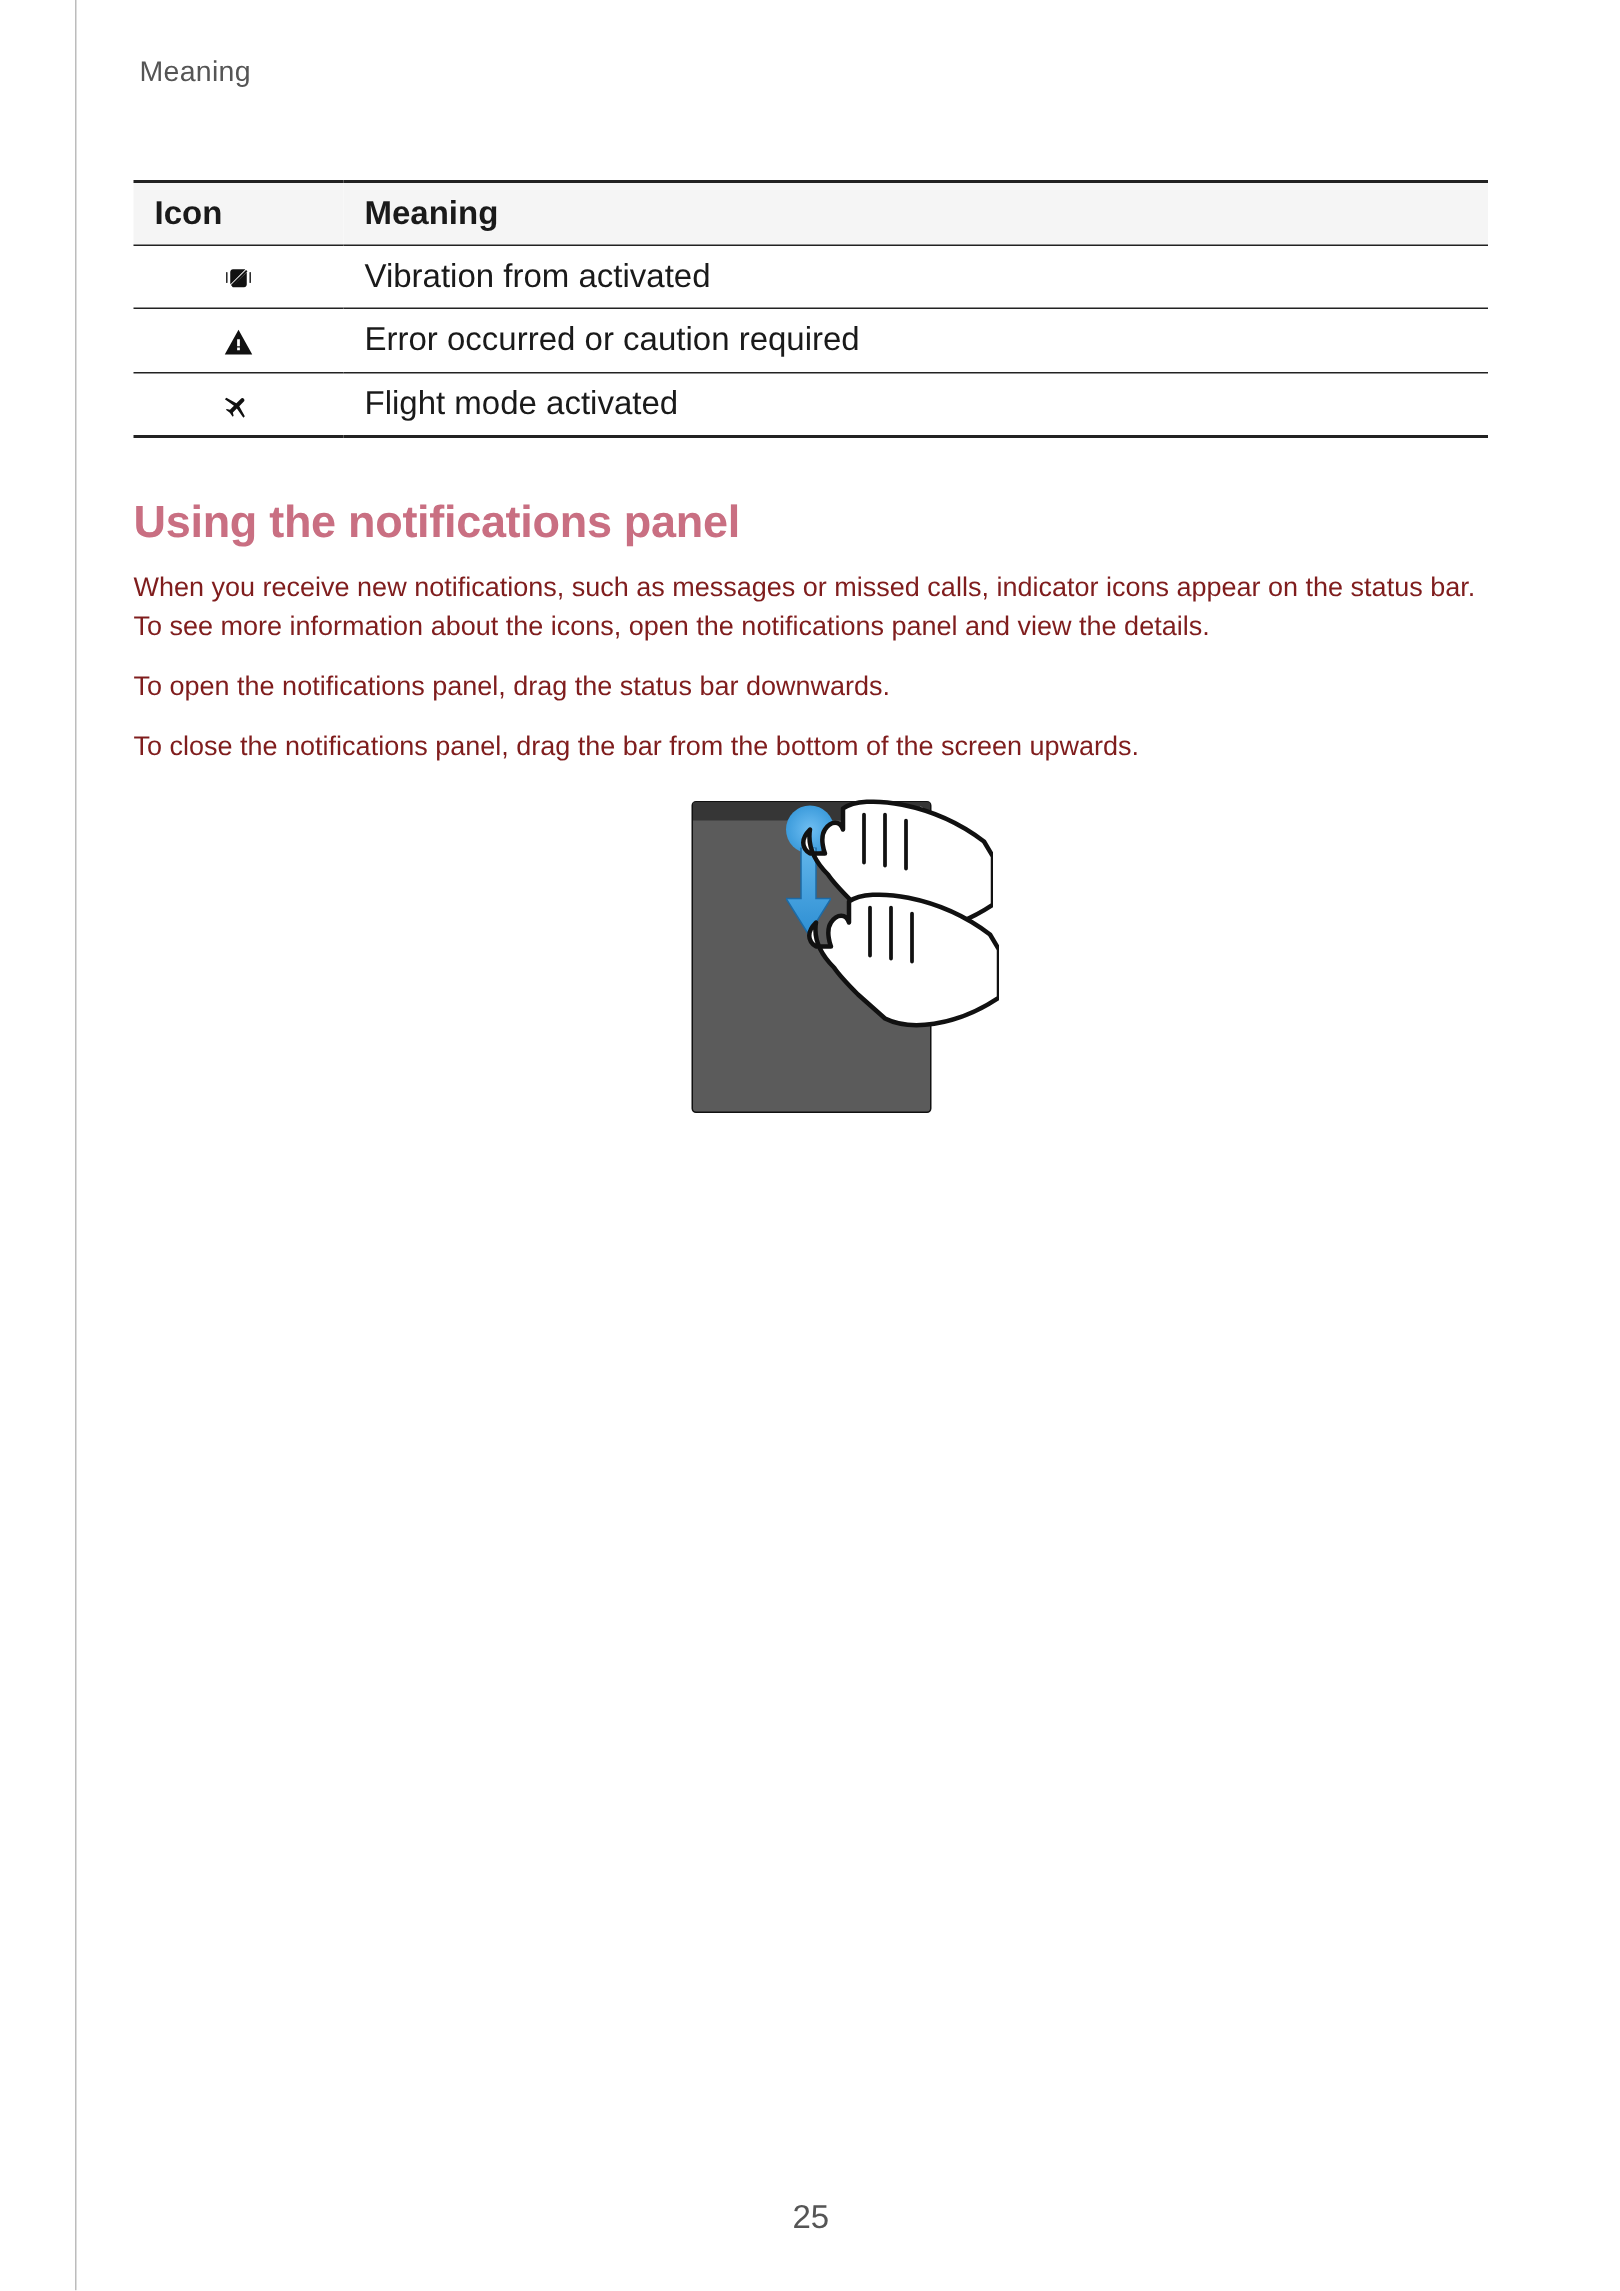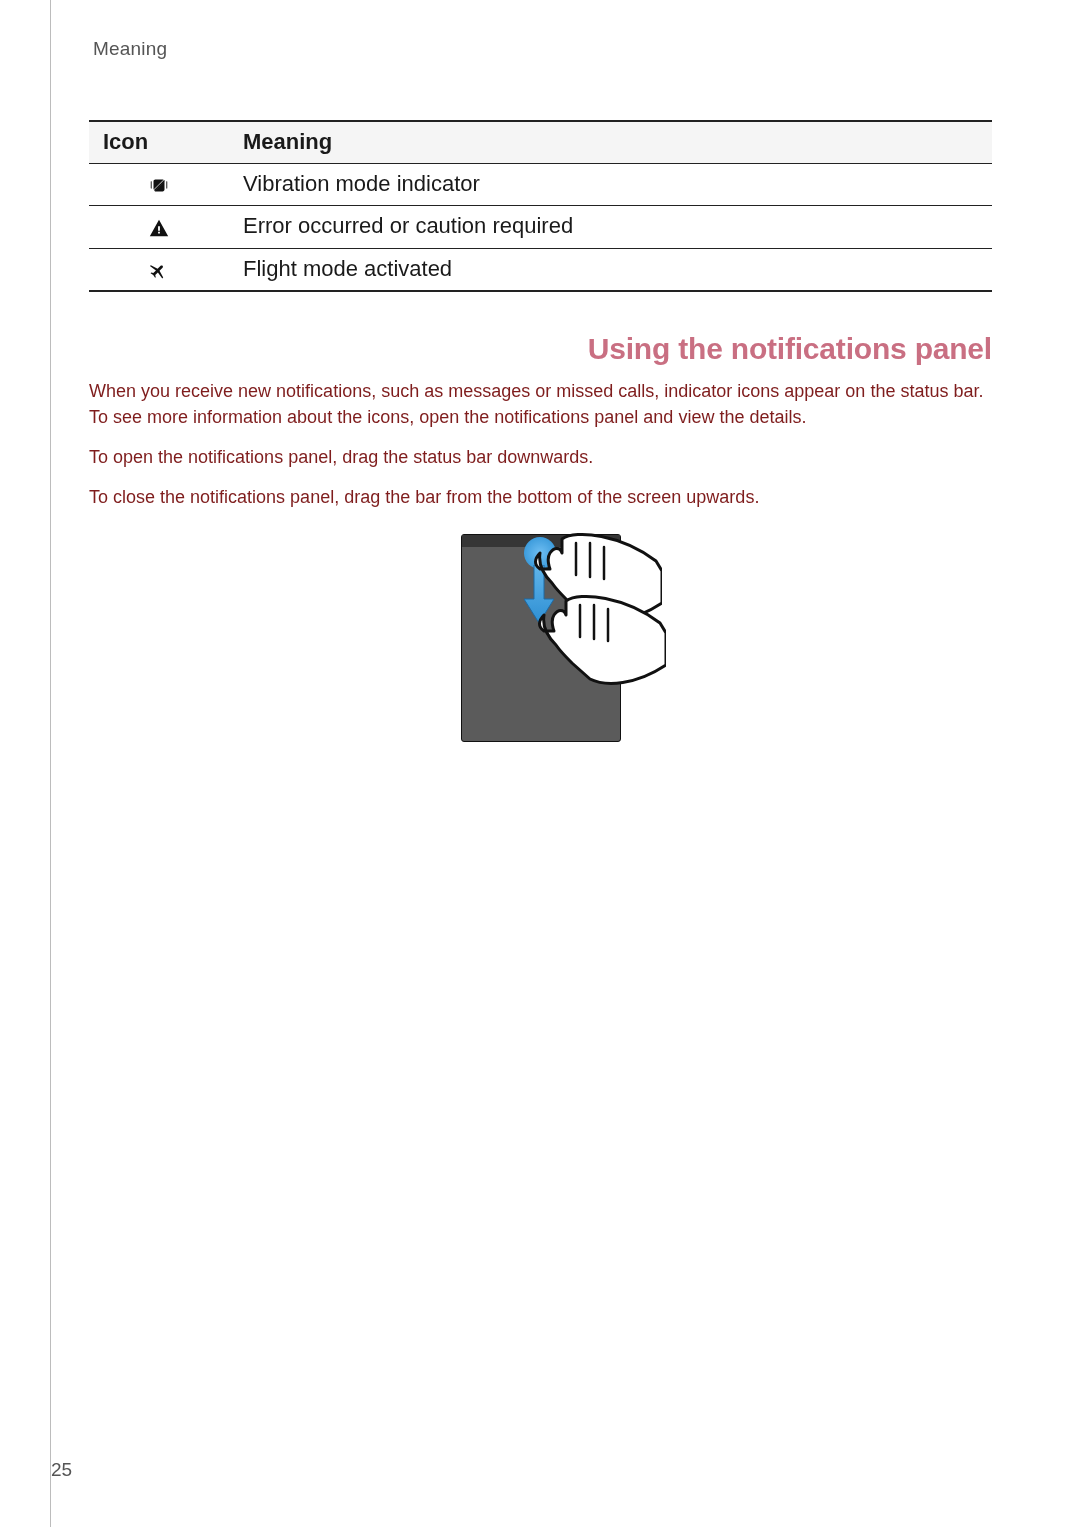--- a/index.html
+++ b/index.html
@@ -81,21 +81,20 @@
     color:var(--accent-blue);
     margin:88px 0 0 0;
     letter-spacing:-.3px;
   }
   h2.sub-title{
     font-size:30px;
     font-weight:700;
     color:var(--accent-pink);
     margin:40px 0 12px 0;
     letter-spacing:-.2px;
-    text-align:right;
   }
   p.body{
     font-size:18px;
     line-height:1.45;
     margin:0 0 14px 0;
     color:#7f1d1d;
   }
 
   
   .figure{
@@ -142,24 +141,24 @@
   }
   .hand{
     position:absolute;
     z-index:3;
   }
   .hand.top{top:-4px;left:70px;}
   .hand.bottom{top:58px;left:74px;}
 
   .pagenum{
     position:absolute;
-    bottom:46px;
+    bottom:36px;
     left:0;right:0;
-    text-align:left;
-    font-size:19px;
+    text-align:center;
+    font-size:22px;
     color:#555;
   }
 </style>
 </head>
 <body>
 
 <div class="page">
 
   <div class="running-head">Meaning</div>
 
@@ -171,21 +170,21 @@
       </tr>
     </thead>
     <tbody>
       <tr>
         <td class="icon-cell">
           <svg viewBox="0 0 24 24" fill="#111">
               <path d="M3 9c0-.6 0-1 .5-1S4 8.4 4 9v6c0 .6 0 1-.5 1S3 15.6 3 15V9M20 9c0-.6 0-1 .5-1s.5.4.5 1v6c0 .6 0 1-.5 1s-.5-.4-.5-1V9"></path>
               <path d="M17.5 6.5l-11 11 1 1 11-11zM8 6c-1.1 0-2 .9-2 2v8c0 .3.1.6.2.9L16.9 6.2C16.6 6.1 16.3 6 16 6H8zm10 2.1L7.3 18.8c.2.1.5.2.7.2h8c1.1 0 2-.9 2-2V8.1z"></path>
             </svg>
         </td>
-        <td>Vibration mode indicator</td>
+        <td>Vibration from activated</td>
       </tr>
       <tr>
         <td class="icon-cell">
           <svg viewBox="0 0 24 24" fill="#111">
               <path d="M12 3 2 21h20L12 3zm-1 7h2v5h-2v-5zm0 6h2v2h-2v-2z"></path>
             </svg>
         </td>
         <td>Error occurred or caution required</td>
       </tr>
       <tr>

